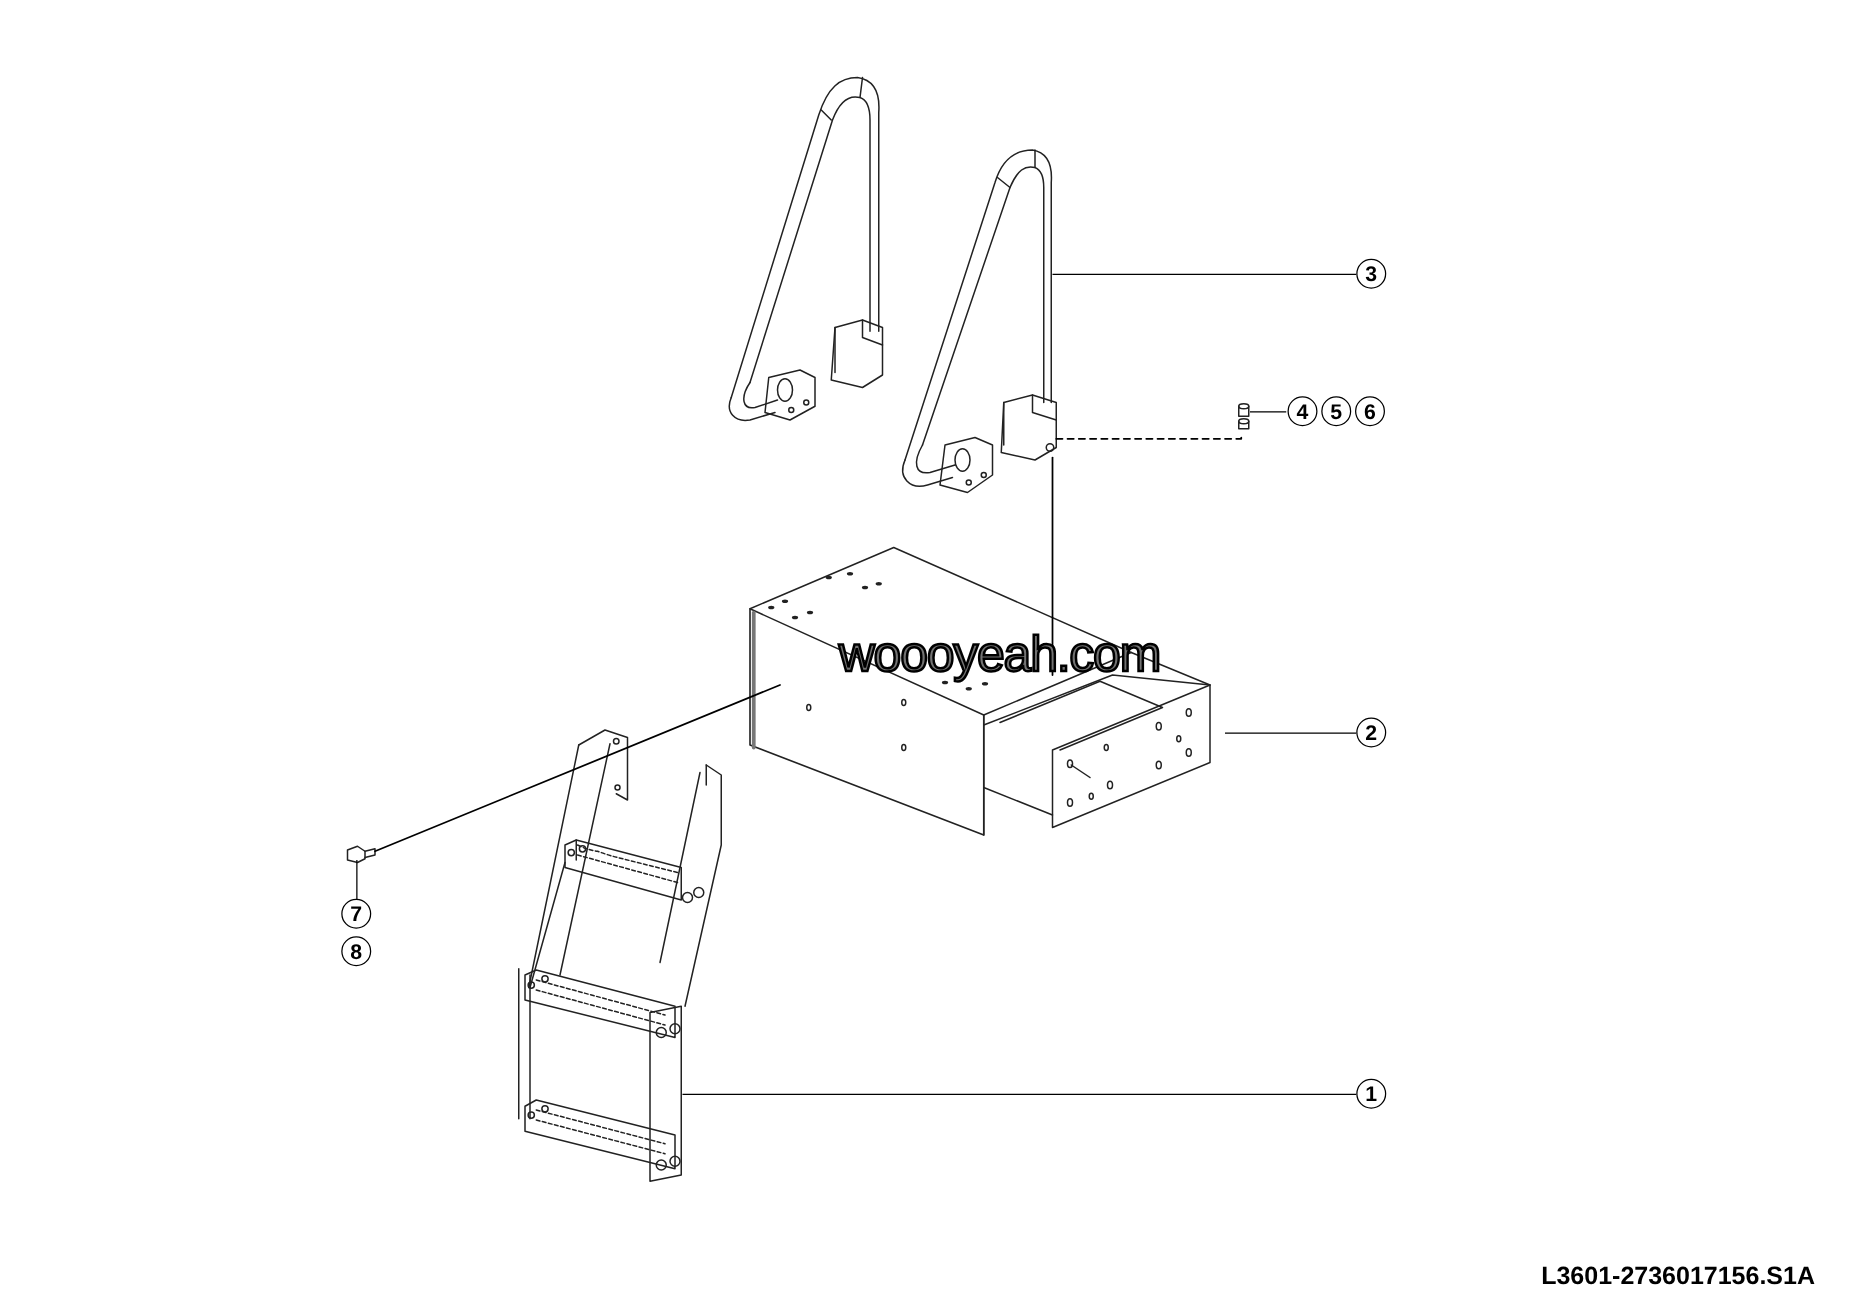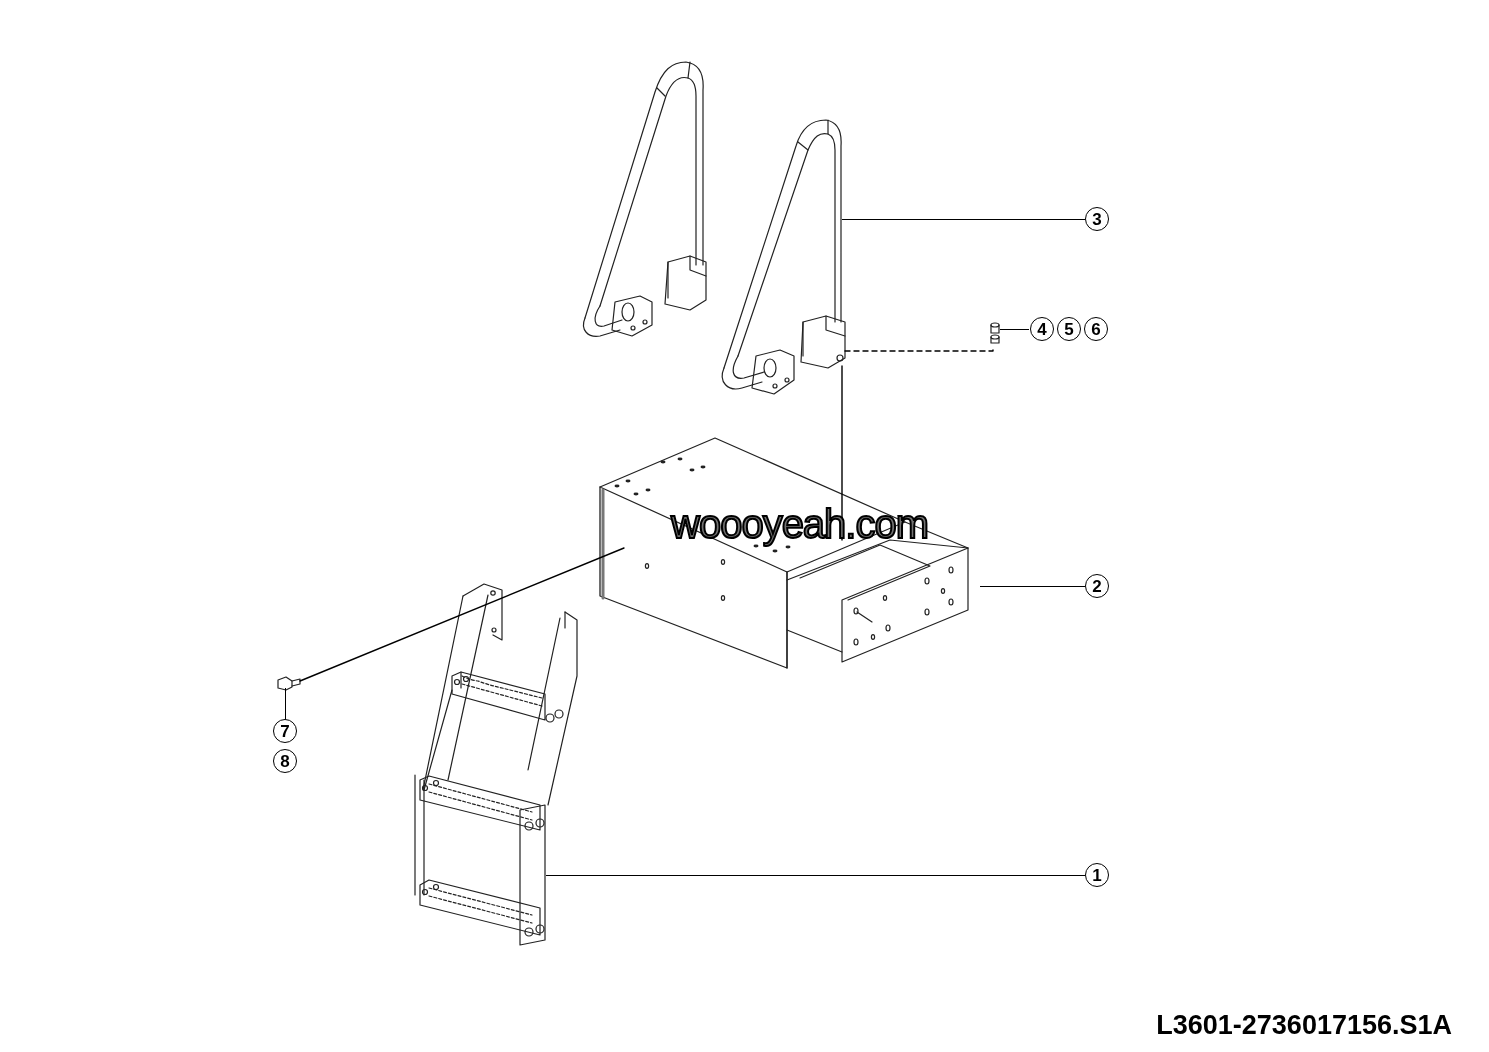--- a/index.html
+++ b/index.html
@@ -8,21 +8,21 @@
   #drawing { position: absolute; left: 0; top: 0; width: 1489px; height: 1052px; }
   .callout { position: absolute; width: 24px; height: 24px; border: 1.6px solid #000;
              border-radius: 50%; box-sizing: border-box; background: #fff;
              display: flex; align-items: center; justify-content: center;
              font-weight: bold; font-size: 17px; color: #000; line-height: 1; }
   .leader { position: absolute; height: 0; border-top: 1.4px solid #000; }
   .vleader { position: absolute; width: 0; border-left: 1.4px solid #000; }
   .watermark { position: absolute; left: 624px; top: 502px; font-size: 40px;
                color: #737373; -webkit-text-stroke: 2px #000; letter-spacing: -1px;
                font-family: "Liberation Sans", sans-serif; font-weight: normal; margin-left: 47px; }
-  .drawing-id { position: absolute; right: 37px; top: 1010px; font-size: 27px;
+  .drawing-id { position: absolute; right: 37px; top: 1010px; font-size: 20px;
                 font-weight: bold; color: #000; text-align: right; }
 </style>
 </head>
 <body>
 
 <svg id="drawing" viewBox="0 0 1489 1052" xmlns="http://www.w3.org/2000/svg" fill="none" stroke="#222" stroke-width="1.2" stroke-linejoin="round" stroke-linecap="round">
 
   <g>
     <path d="M585,318 C580,330 588,338 600,336 L620,330"></path>
     <path d="M600,306 C592,318 594,328 604,326 L622,320"></path>

